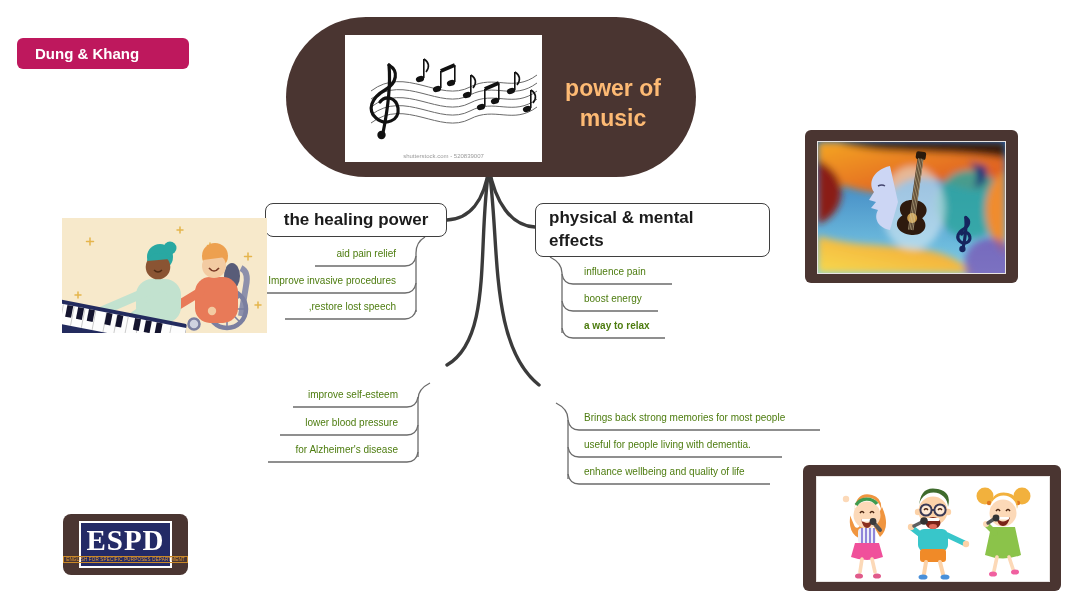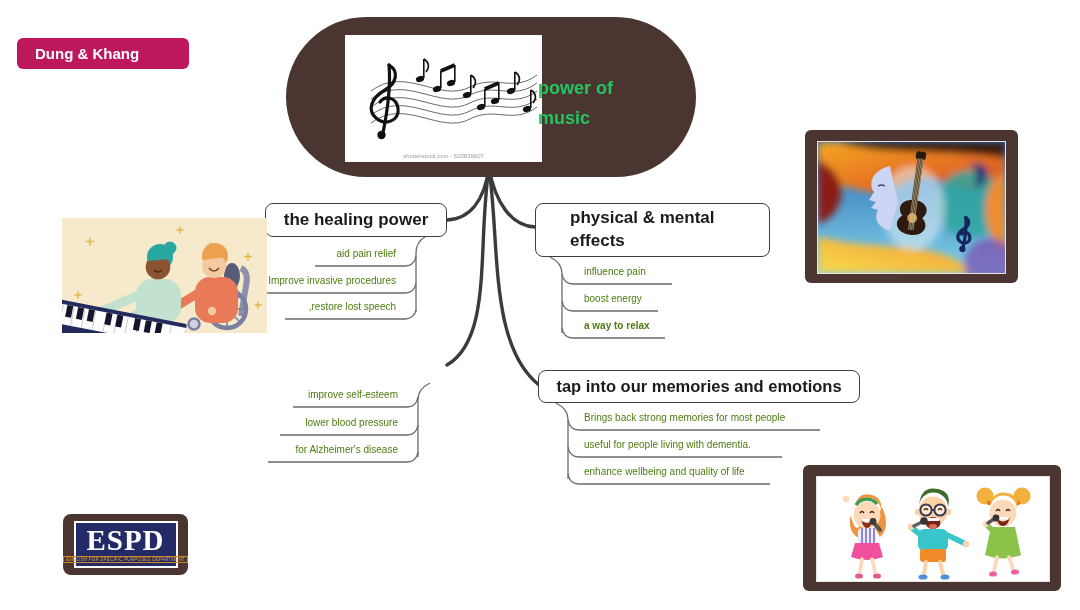--- a/index.html
+++ b/index.html
@@ -9,40 +9,40 @@
   .wires{position:absolute;left:0;top:0;z-index:1;}
 
   .badge{position:absolute;left:17px;top:38px;width:172px;height:31px;background:#be185d;
          border-radius:6px;color:#fff;font-weight:bold;font-size:15px;display:flex;
          align-items:center;padding-left:18px;box-sizing:border-box;z-index:2;}
 
   .pill{position:absolute;left:286px;top:17px;width:410px;height:160px;background:#4a3531;
         border-radius:80px;z-index:2;}
   .pill-img{position:absolute;left:59px;top:18px;width:197px;height:127px;background:#ffffff;}
   .pill-img .wm{position:absolute;left:0;right:0;bottom:3px;text-align:center;font-size:6px;color:#9a9a9a;}
-  .pill-title{position:absolute;left:252px;top:56px;width:150px;text-align:left;color:#22c55e;
-              font-weight:bold;font-size:18px;line-height:30px;}
+  .pill-title{position:absolute;left:252px;top:56px;width:150px;text-align:center;color:#fdba74;
+              font-weight:bold;font-size:23px;line-height:30px;}
 
   .topic{position:absolute;background:#fff;border:1.6px solid #3f3f3f;border-radius:8px;
          display:flex;align-items:center;justify-content:center;font-weight:bold;color:#1b1b1b;
          font-size:17px;z-index:2;box-sizing:border-box;}
-  .topic.alignleft{justify-content:center;padding-left:13px;}
+  .topic.alignleft{justify-content:flex-start;padding-left:13px;}
   .topic.alignleft span{width:178px;line-height:1.35;}
 
   .item{position:absolute;font-size:10px;color:#4d7c0f;white-space:nowrap;z-index:2;}
   .item.r{text-align:right;}
 
   .frame{position:absolute;background:#4a3531;border-radius:6px;z-index:2;}
   .frame .inner{position:absolute;background:#fff;border:1px solid #e8e4e2;}
 
   .pic{position:absolute;z-index:2;}
 
   .espd{position:absolute;left:63px;top:514px;width:125px;height:61px;background:#4a3531;
         border-radius:8px;display:flex;align-items:center;justify-content:center;z-index:2;}
-  .espd-inner{width:104px;height:47px;background:#232a66;border:2px solid #fff;box-sizing:border-box;
+  .espd-inner{width:93px;height:47px;background:#232a66;border:2px solid #fff;box-sizing:border-box;
               display:flex;flex-direction:column;align-items:center;justify-content:center;}
   .espd-acronym{font-family:"Liberation Serif",serif;font-weight:bold;font-size:29px;line-height:29px;
                 color:#fff;letter-spacing:1px;transform:scaleY(1.05);}
   .espd-sub{font-size:4.5px;color:#f0a030;border:1px solid #c88828;padding:0 2px;margin-top:1px;
             white-space:nowrap;letter-spacing:.2px;}
 </style>
 </head>
 <body>
 
 <div class="canvas">
@@ -146,23 +146,20 @@
 
   <div class="topic" style="left:265px;top:203px;width:182px;height:34px;">
     <span>the healing power</span>
   </div>
 
   <div class="topic alignleft" style="left:535px;top:203px;width:235px;height:54px;">
     <span>physical &amp; mental effects</span>
   </div>
 
 
-  <div class="topic" style="left:538px;top:370px;width:322px;height:33px;font-size:16.5px;">
-    <span>tap into our memories and emotions</span>
-  </div>
 
   <div class="item r" style="right:684px;top:248px;">aid pain relief</div>
   <div class="item r" style="right:684px;top:275px;">Improve invasive procedures</div>
   <div class="item r" style="right:684px;top:301px;">,restore lost speech</div>
 
   <div class="item" style="left:584px;top:266px;">influence pain</div>
   <div class="item" style="left:584px;top:293px;">boost energy</div>
   <div class="item" style="left:584px;top:320px;font-weight:bold;">a way to relax</div>
 
   <div class="item r" style="right:682px;top:389px;">improve self-esteem</div>

